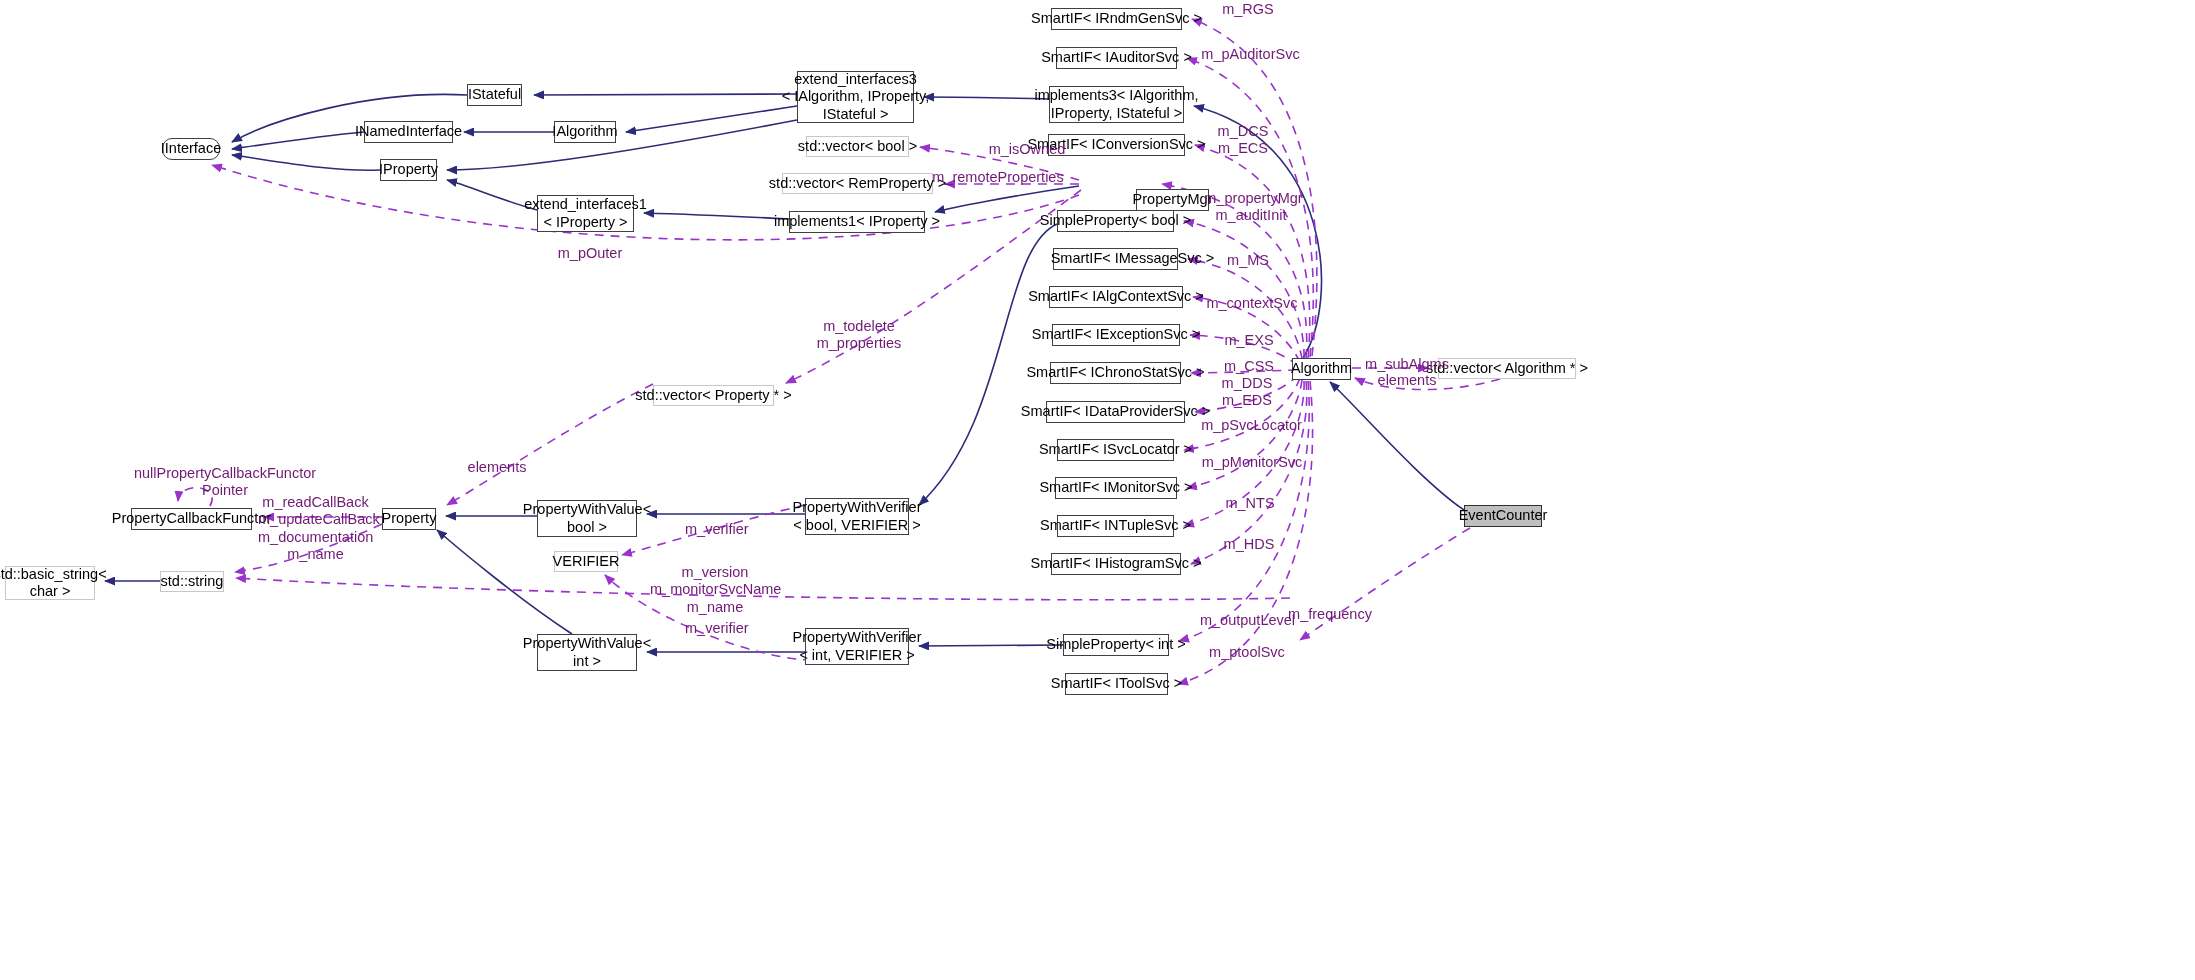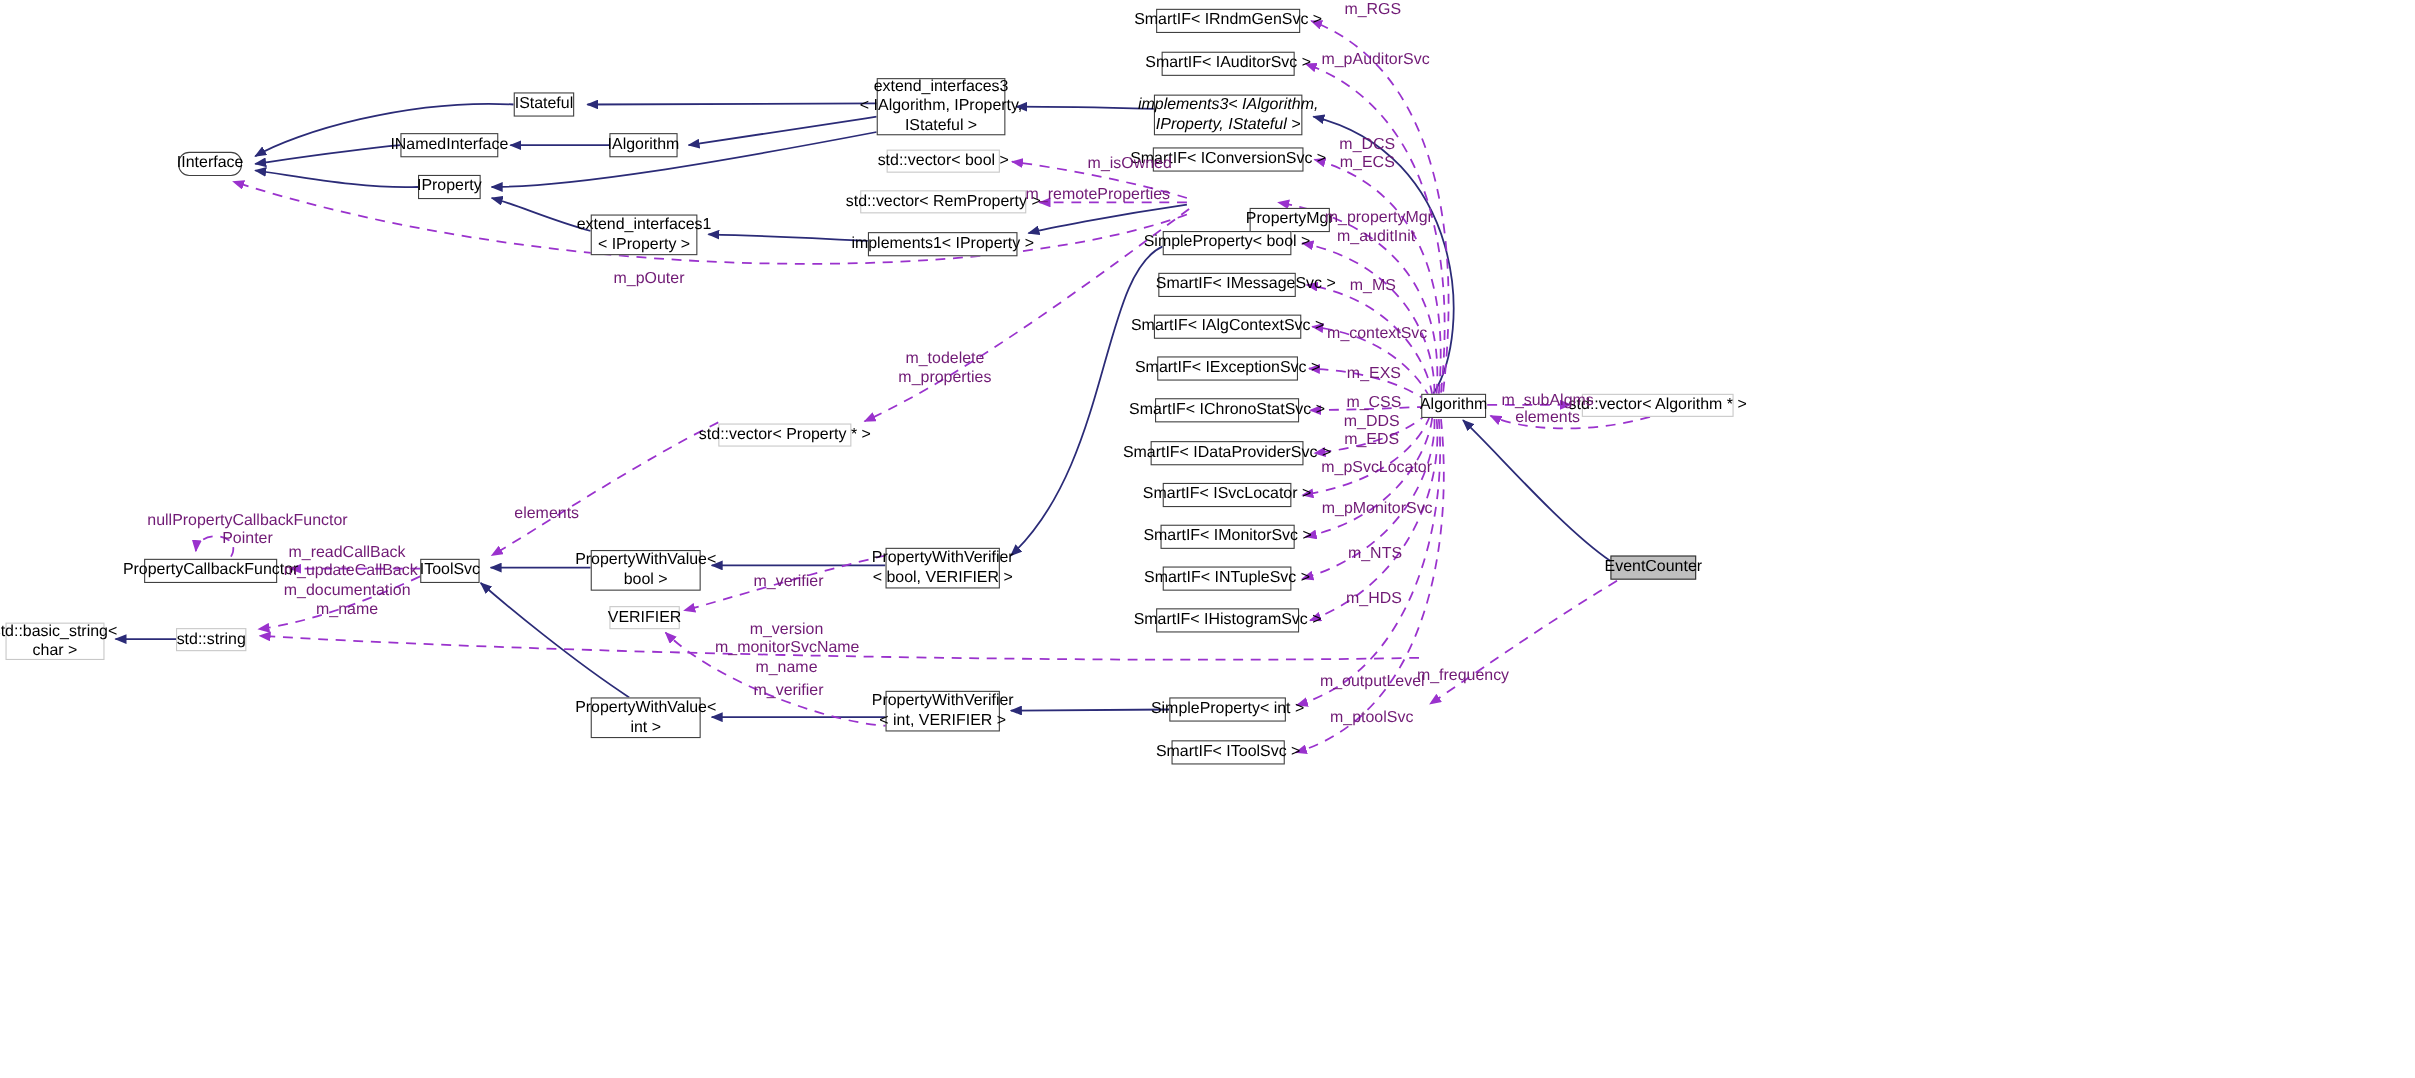--- a/index.html
+++ b/index.html
@@ -139,21 +139,21 @@
   <div class="node solid" style="left:467px;top:84px;width:55px;height:22px;">IStateful</div>
   <div class="node solid" style="left:364px;top:121px;width:89px;height:22px;">INamedInterface</div>
   <div class="node solid" style="left:554px;top:121px;width:62px;height:22px;">IAlgorithm</div>
   <div class="node solid" style="left:380px;top:159px;width:57px;height:22px;">IProperty</div>
   <div class="node solid" style="left:537px;top:195px;width:97px;height:37px;">extend_interfaces1
 &lt; IProperty &gt;</div>
   <div class="node solid" style="left:797px;top:71px;width:117px;height:52px;">extend_interfaces3
 &lt; IAlgorithm, IProperty,
 IStateful &gt;</div>
   <div class="node solid" style="left:789px;top:211px;width:136px;height:22px;">implements1&lt; IProperty &gt;</div>
-  <div class="node solid" style="left:1049px;top:86px;width:135px;height:37px;font-style:italic;">implements3&lt; IAlgorithm,
+  <div class="node solid" style="left:1049px;top:86px;width:135px;height:37px;">implements3&lt; IAlgorithm,
 IProperty, IStateful &gt;</div>
   <div class="node light" style="left:806px;top:136px;width:103px;height:21px;">std::vector&lt; bool &gt;</div>
   <div class="node light" style="left:782px;top:173px;width:151px;height:21px;">std::vector&lt; RemProperty &gt;</div>
   <div class="node solid" style="left:1136px;top:173px;width:73px;height:22px;margin-top:16px;">PropertyMgr</div>
   <div class="node solid" style="left:1051px;top:8px;width:131px;height:22px;">SmartIF&lt; IRndmGenSvc &gt;</div>
   <div class="node solid" style="left:1056px;top:47px;width:121px;height:22px;">SmartIF&lt; IAuditorSvc &gt;</div>
   <div class="node solid" style="left:1048px;top:134px;width:137px;height:22px;">SmartIF&lt; IConversionSvc &gt;</div>
   <div class="node solid" style="left:1057px;top:210px;width:117px;height:22px;">SimpleProperty&lt; bool &gt;</div>
   <div class="node solid" style="left:1053px;top:248px;width:125px;height:22px;padding-left:34px;">SmartIF&lt; IMessageSvc &gt;</div>
   <div class="node solid" style="left:1049px;top:286px;width:134px;height:22px;">SmartIF&lt; IAlgContextSvc &gt;</div>
@@ -163,21 +163,21 @@
   <div class="node solid" style="left:1057px;top:439px;width:117px;height:22px;">SmartIF&lt; ISvcLocator &gt;</div>
   <div class="node solid" style="left:1055px;top:477px;width:122px;height:22px;">SmartIF&lt; IMonitorSvc &gt;</div>
   <div class="node solid" style="left:1057px;top:515px;width:117px;height:22px;">SmartIF&lt; INTupleSvc &gt;</div>
   <div class="node solid" style="left:1051px;top:553px;width:130px;height:22px;">SmartIF&lt; IHistogramSvc &gt;</div>
   <div class="node solid" style="left:1063px;top:634px;width:106px;height:22px;">SimpleProperty&lt; int &gt;</div>
   <div class="node solid" style="left:1065px;top:673px;width:103px;height:22px;">SmartIF&lt; IToolSvc &gt;</div>
   <div class="node solid" style="left:1292px;top:358px;width:59px;height:22px;">Algorithm</div>
   <div class="node light" style="left:1438px;top:358px;width:138px;height:21px;">std::vector&lt; Algorithm * &gt;</div>
   <div class="node current" style="left:1464px;top:505px;width:78px;height:22px;">EventCounter</div>
   <div class="node light" style="left:653px;top:385px;width:121px;height:21px;">std::vector&lt; Property * &gt;</div>
-  <div class="node solid" style="left:382px;top:508px;width:54px;height:22px;">IToolSvc</div>
+  <div class="node solid" style="left:382px;top:508px;width:54px;height:22px;">Property</div>
   <div class="node solid" style="left:131px;top:508px;width:121px;height:22px;">PropertyCallbackFunctor</div>
   <div class="node light" style="left:5px;top:566px;width:90px;height:34px;">std::basic_string&lt;
 char &gt;</div>
   <div class="node light" style="left:160px;top:571px;width:64px;height:21px;">std::string</div>
   <div class="node solid" style="left:537px;top:500px;width:100px;height:37px;">PropertyWithValue&lt;
 bool &gt;</div>
   <div class="node solid" style="left:537px;top:634px;width:100px;height:37px;">PropertyWithValue&lt;
 int &gt;</div>
   <div class="node light" style="left:554px;top:551px;width:64px;height:21px;">VERIFIER</div>
   <div class="node solid" style="left:805px;top:498px;width:104px;height:37px;">PropertyWithVerifier

